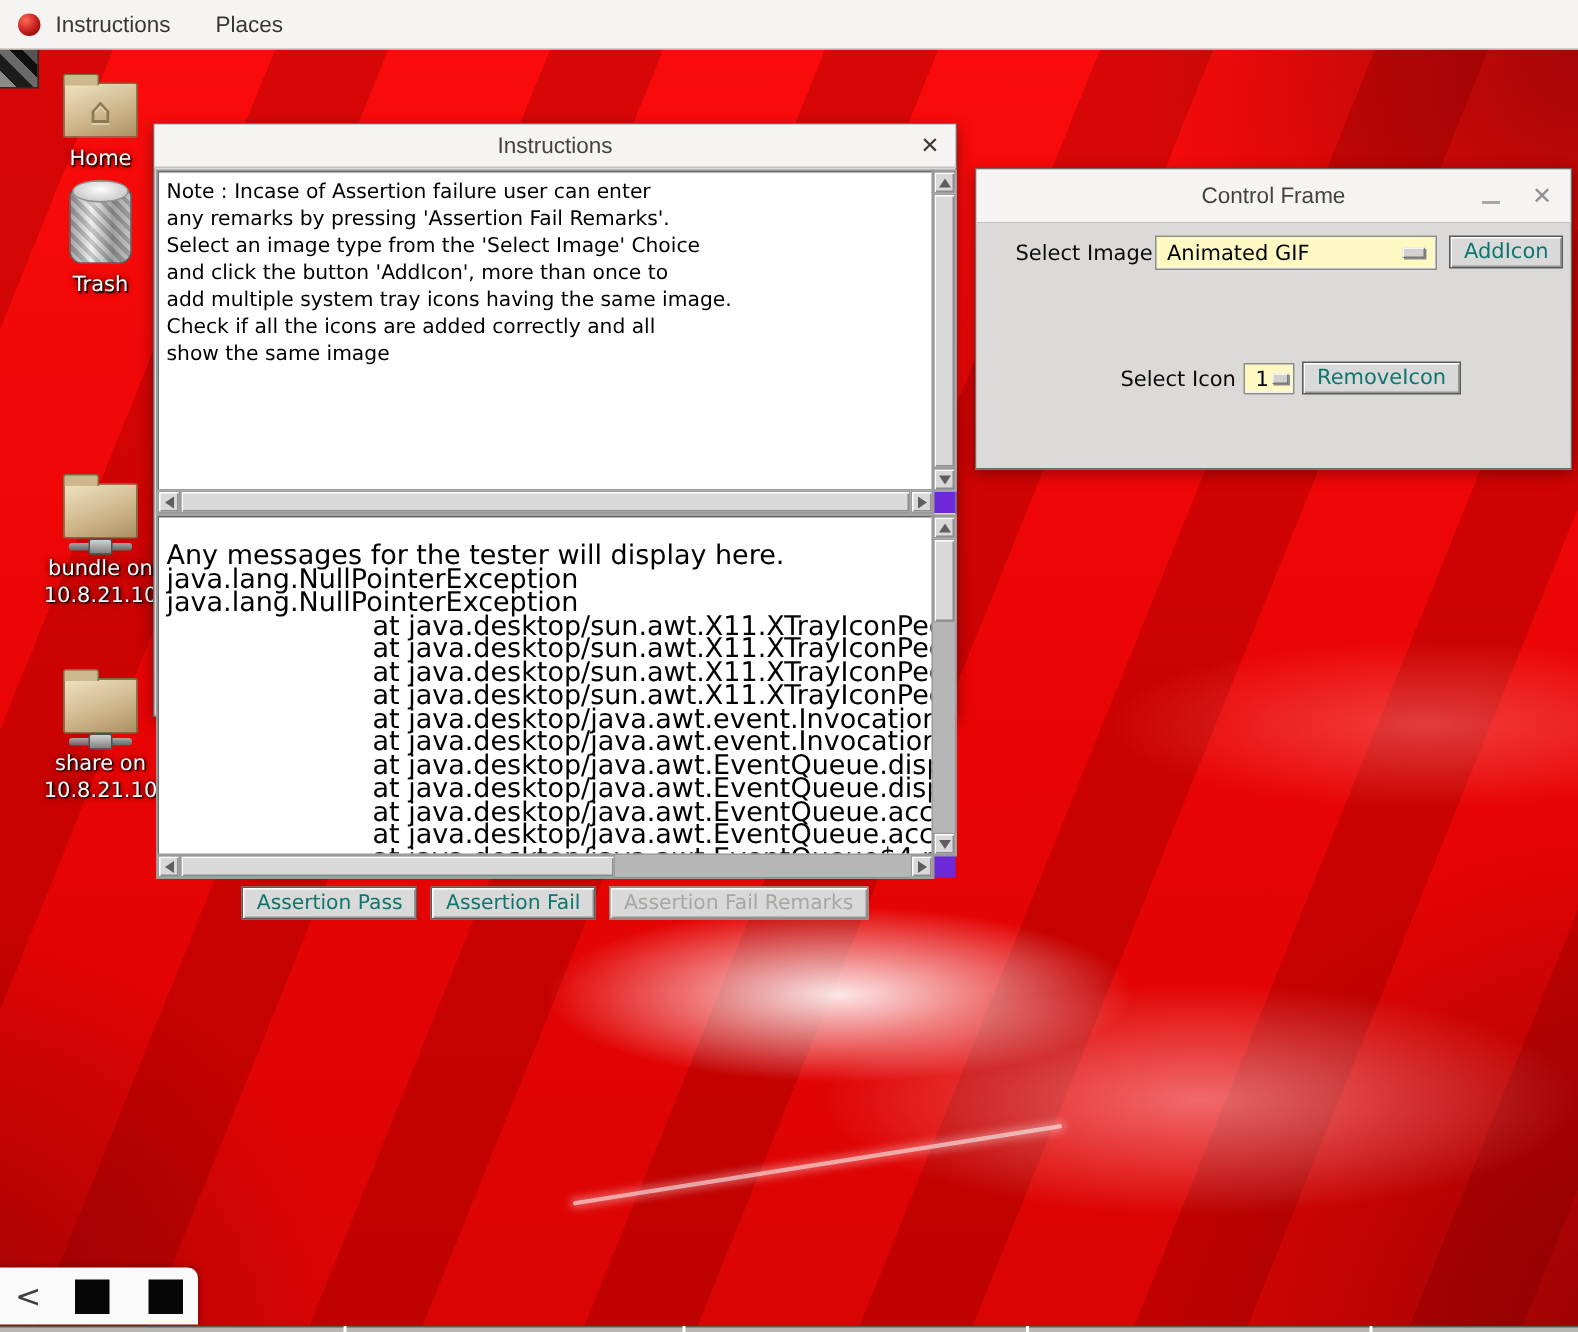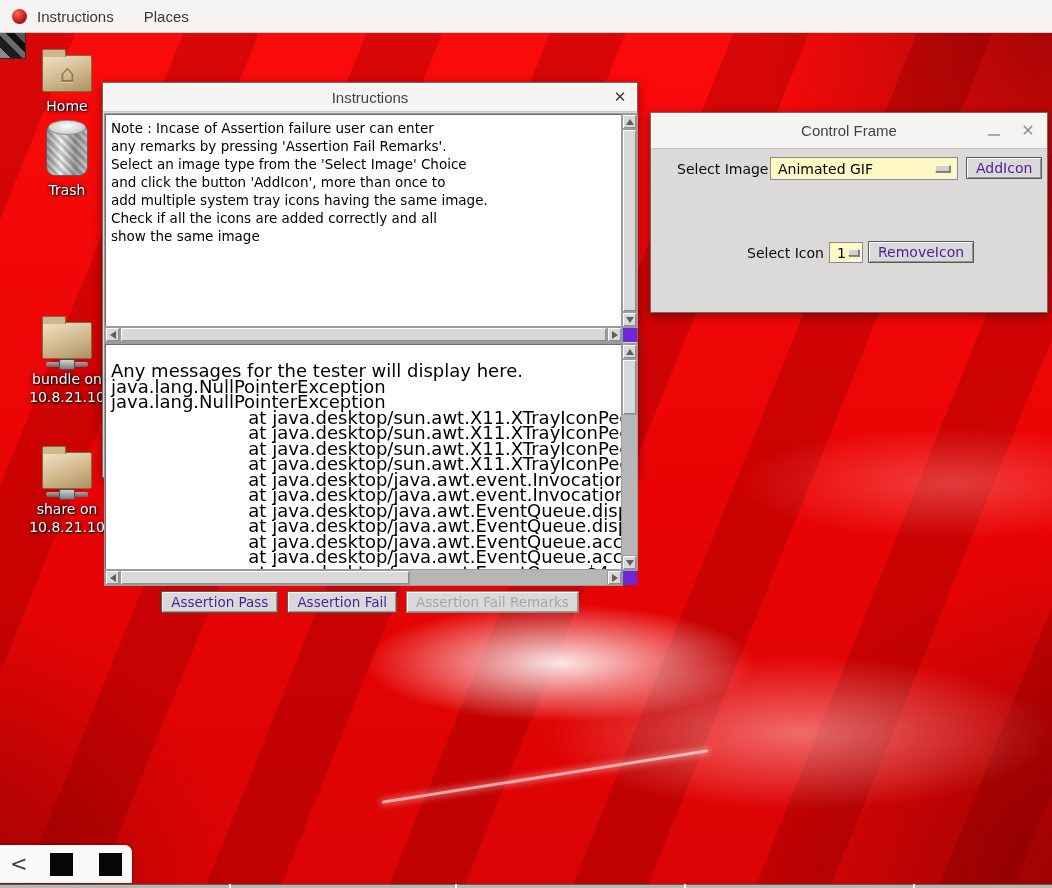--- a/index.html
+++ b/index.html
@@ -86,21 +86,21 @@
   .sbtn, .sthumb { position:absolute; background:#d9d9d9; border:1px solid #9a9a9a;
             box-shadow:inset 1px 1px 0 #ffffff, inset -1px -1px 0 #8d8d8d; }
   .sbtn { width:15px; height:15px; display:flex; align-items:center; justify-content:center; }
   .tri { width:0; height:0; }
   .tri.up    { border-left:4px solid transparent; border-right:4px solid transparent; border-bottom:6px solid #5e5e5e; }
   .tri.down  { border-left:4px solid transparent; border-right:4px solid transparent; border-top:6px solid #5e5e5e; }
   .tri.left  { border-top:4px solid transparent; border-bottom:4px solid transparent; border-right:6px solid #5e5e5e; }
   .tri.right { border-top:4px solid transparent; border-bottom:4px solid transparent; border-left:6px solid #5e5e5e; }
 
   
-  .awt-btn { background:#d9d9d9; border:1px solid #5a5a5a; color:#4c1d95;
+  .awt-btn { background:#d9d9d9; border:1px solid #5a5a5a; color:#0f766e;
              box-shadow:inset 1px 1px 0 #ffffff, inset -1px -1px 0 #969696;
              font-family:"DejaVu Sans", sans-serif; font-size:13.5px;
              display:inline-flex; align-items:center; justify-content:center;
              height:22px; padding:0 9px; cursor:default; }
   .awt-btn.disabled { color:#a8a6a3; border-color:#8d8b88; }
   .choice { position:absolute; background:#fef9c3; border:1px solid #8e8c8a;
             box-shadow:inset -1px -1px 0 #f2f2f2;
             font-size:14px; color:#000; display:flex; align-items:center; padding-left:7px; }
   .choice .drop-bar { position:absolute; right:7px; top:50%; margin-top:-4px; width:15px; height:7px;
             background:#d2d0ce; border:1px solid #f5f5f5; border-right-color:#7b7977;

